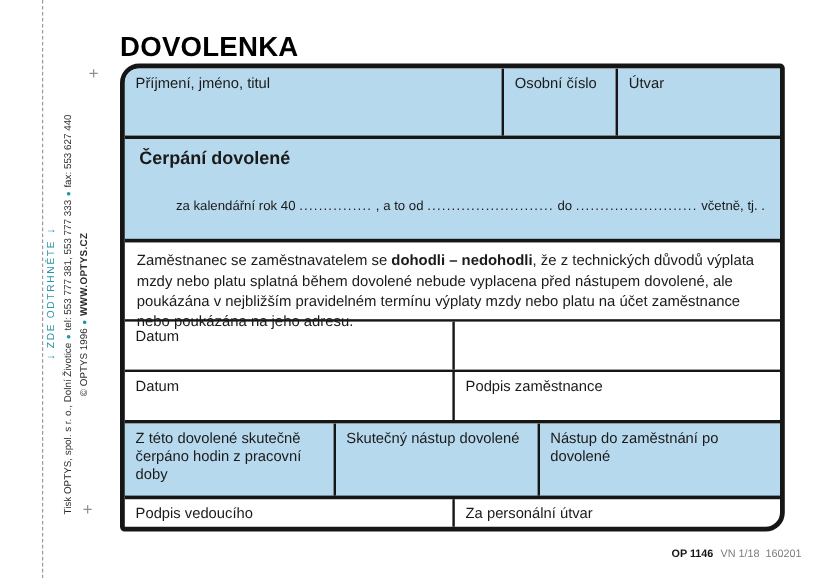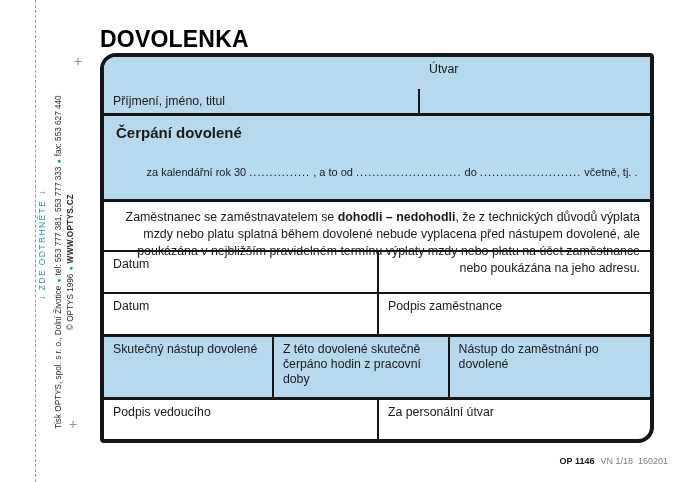--- a/index.html
+++ b/index.html
@@ -35,27 +35,27 @@
     display:flex; flex-direction:column; overflow:hidden;
   }
   .row { display:flex; box-sizing:border-box; flex:0 0 auto; }
   .blue { background:#b7d9ee; }
   .bb2 { border-bottom:2px solid #161616; }
   .bb3 { border-bottom:3px solid #161616; }
   .cell { box-sizing:border-box; padding:5px 9px; font-size:12.3px; line-height:15px; overflow:hidden; }
   .br2 { border-right:2px solid #161616; }
   .grow { flex:1 1 auto;border-radius:28px; }
 
-  .r1 { height:59px; } .r1 .c1 { width:316px;margin-top:32px; } .r1 .c2 { width:95px; }
+  .r1 { height:59px; } .r1 .c1 { width:316px; } .r1 .c2 { width:95px; }
   .r2 { height:86px; }
   .r2 .inner { padding:8px 12px; width:100%; box-sizing:border-box; }
   .section-heading { font-size:15px; font-weight:bold; margin:0 0 13px 0; }
   .dateline { font-size:11px; white-space:pre; overflow:hidden; }
   .dateline .dots { letter-spacing:1px; }
-  .r3 { height:50px;text-align:right; }
+  .r3 { height:66px; }
   .para { padding:7px 10px; font-size:12.4px; line-height:17px; }
   .para .bold { font-weight:bold; }
   .r4 { height:42px; } .r5 { height:43px; }
   .half { width:275px; }
   .r6 { height:63px; } .r6 .c1 { width:179px; } .r6 .c2 { width:185px; }
   .r7 { flex:1 1 auto;justify-content:flex-end; }
 
   
   .footer {
     position:absolute; right:11px; top:446px; font-size:9px; white-space:pre;
@@ -85,50 +85,51 @@
 
   <span class="cropmark top">+</span>
   <span class="cropmark bottom">+</span>
 
   <div class="title">DOVOLENKA</div>
 
   <div class="form">
 
     <div class="row r1 blue bb3">
       <div class="cell c1 br2">Příjmení, jméno, titul</div>
+      <div class="cell c2 br2">Osobní číslo</div>
       <div class="cell grow">Útvar</div>
     </div>
 
     <div class="row r2 blue bb3">
       <div class="inner">
         <div class="section-heading">Čerpání dovolené</div>
         <div class="dateline">
-          <span>za kalendářní rok 30 </span><span class="dots">...............</span><span> , a to od </span><span class="dots">..........................</span><span> do </span><span class="dots">.........................</span><span> včetně, tj. </span><span class="dots">..............</span>
+          <span>za kalendářní rok 40 </span><span class="dots">...............</span><span> , a to od </span><span class="dots">..........................</span><span> do </span><span class="dots">.........................</span><span> včetně, tj. </span><span class="dots">..............</span>
         </div>
       </div>
     </div>
 
     <div class="row r3 bb2">
       <div class="para">
         <span>Zaměstnanec se zaměstnavatelem se </span><span class="bold">dohodli – nedohodli</span><span>, že z technických důvodů výplata mzdy nebo platu splatná během dovolené nebude vyplacena před nástupem dovolené, ale poukázána v nejbližším pravidelném termínu výplaty mzdy nebo platu na účet zaměstnance nebo poukázána na jeho adresu.</span>
       </div>
     </div>
 
     <div class="row r4 bb2">
       <div class="cell half br2">Datum</div>
     </div>
 
     <div class="row r5 bb3">
       <div class="cell half br2">Datum</div>
       <div class="cell grow">Podpis zaměstnance</div>
     </div>
 
     <div class="row r6 blue bb3">
+      <div class="cell c2 br2">Z této dovolené skutečně čerpáno hodin z pracovní doby</div>
       <div class="cell c1 br2">Skutečný nástup dovolené</div>
-      <div class="cell c2 br2">Z této dovolené skutečně čerpáno hodin z pracovní doby</div>
       <div class="cell grow">Nástup do zaměstnání po dovolené</div>
     </div>
 
     <div class="row r7">
       <div class="cell half br2">Podpis vedoucího</div>
       <div class="cell grow">Za personální útvar</div>
     </div>
 
   </div>
 

